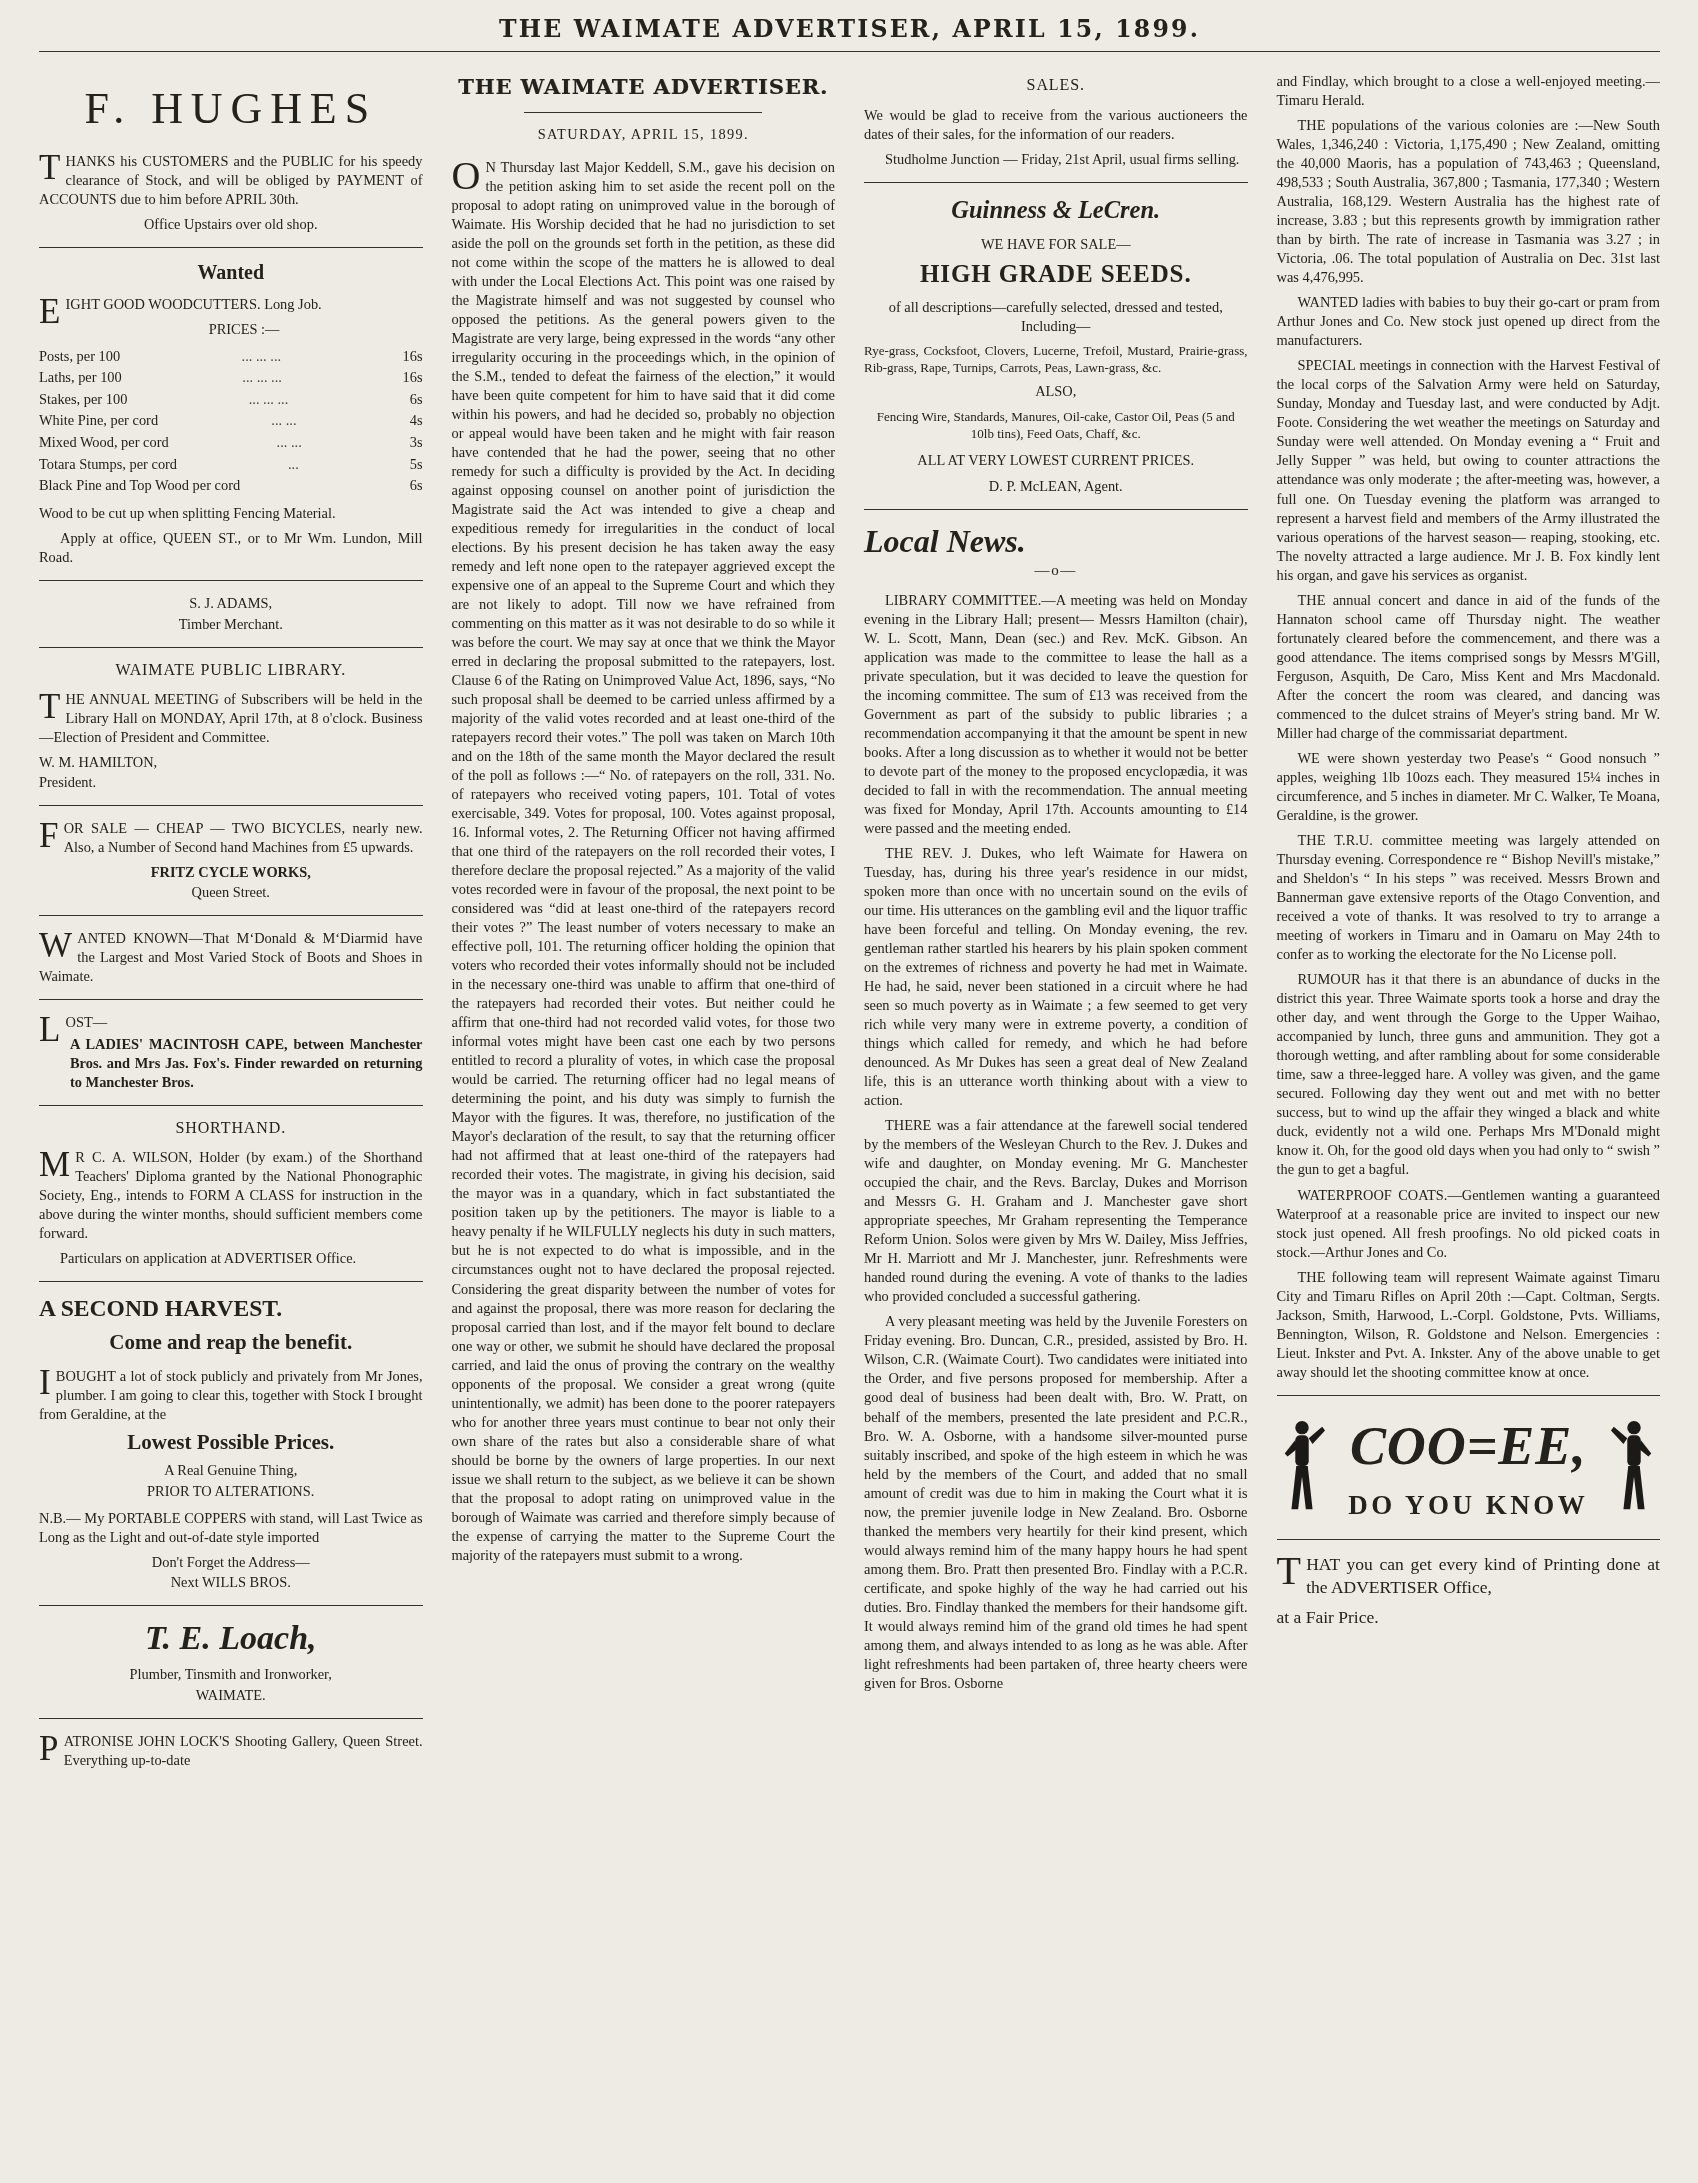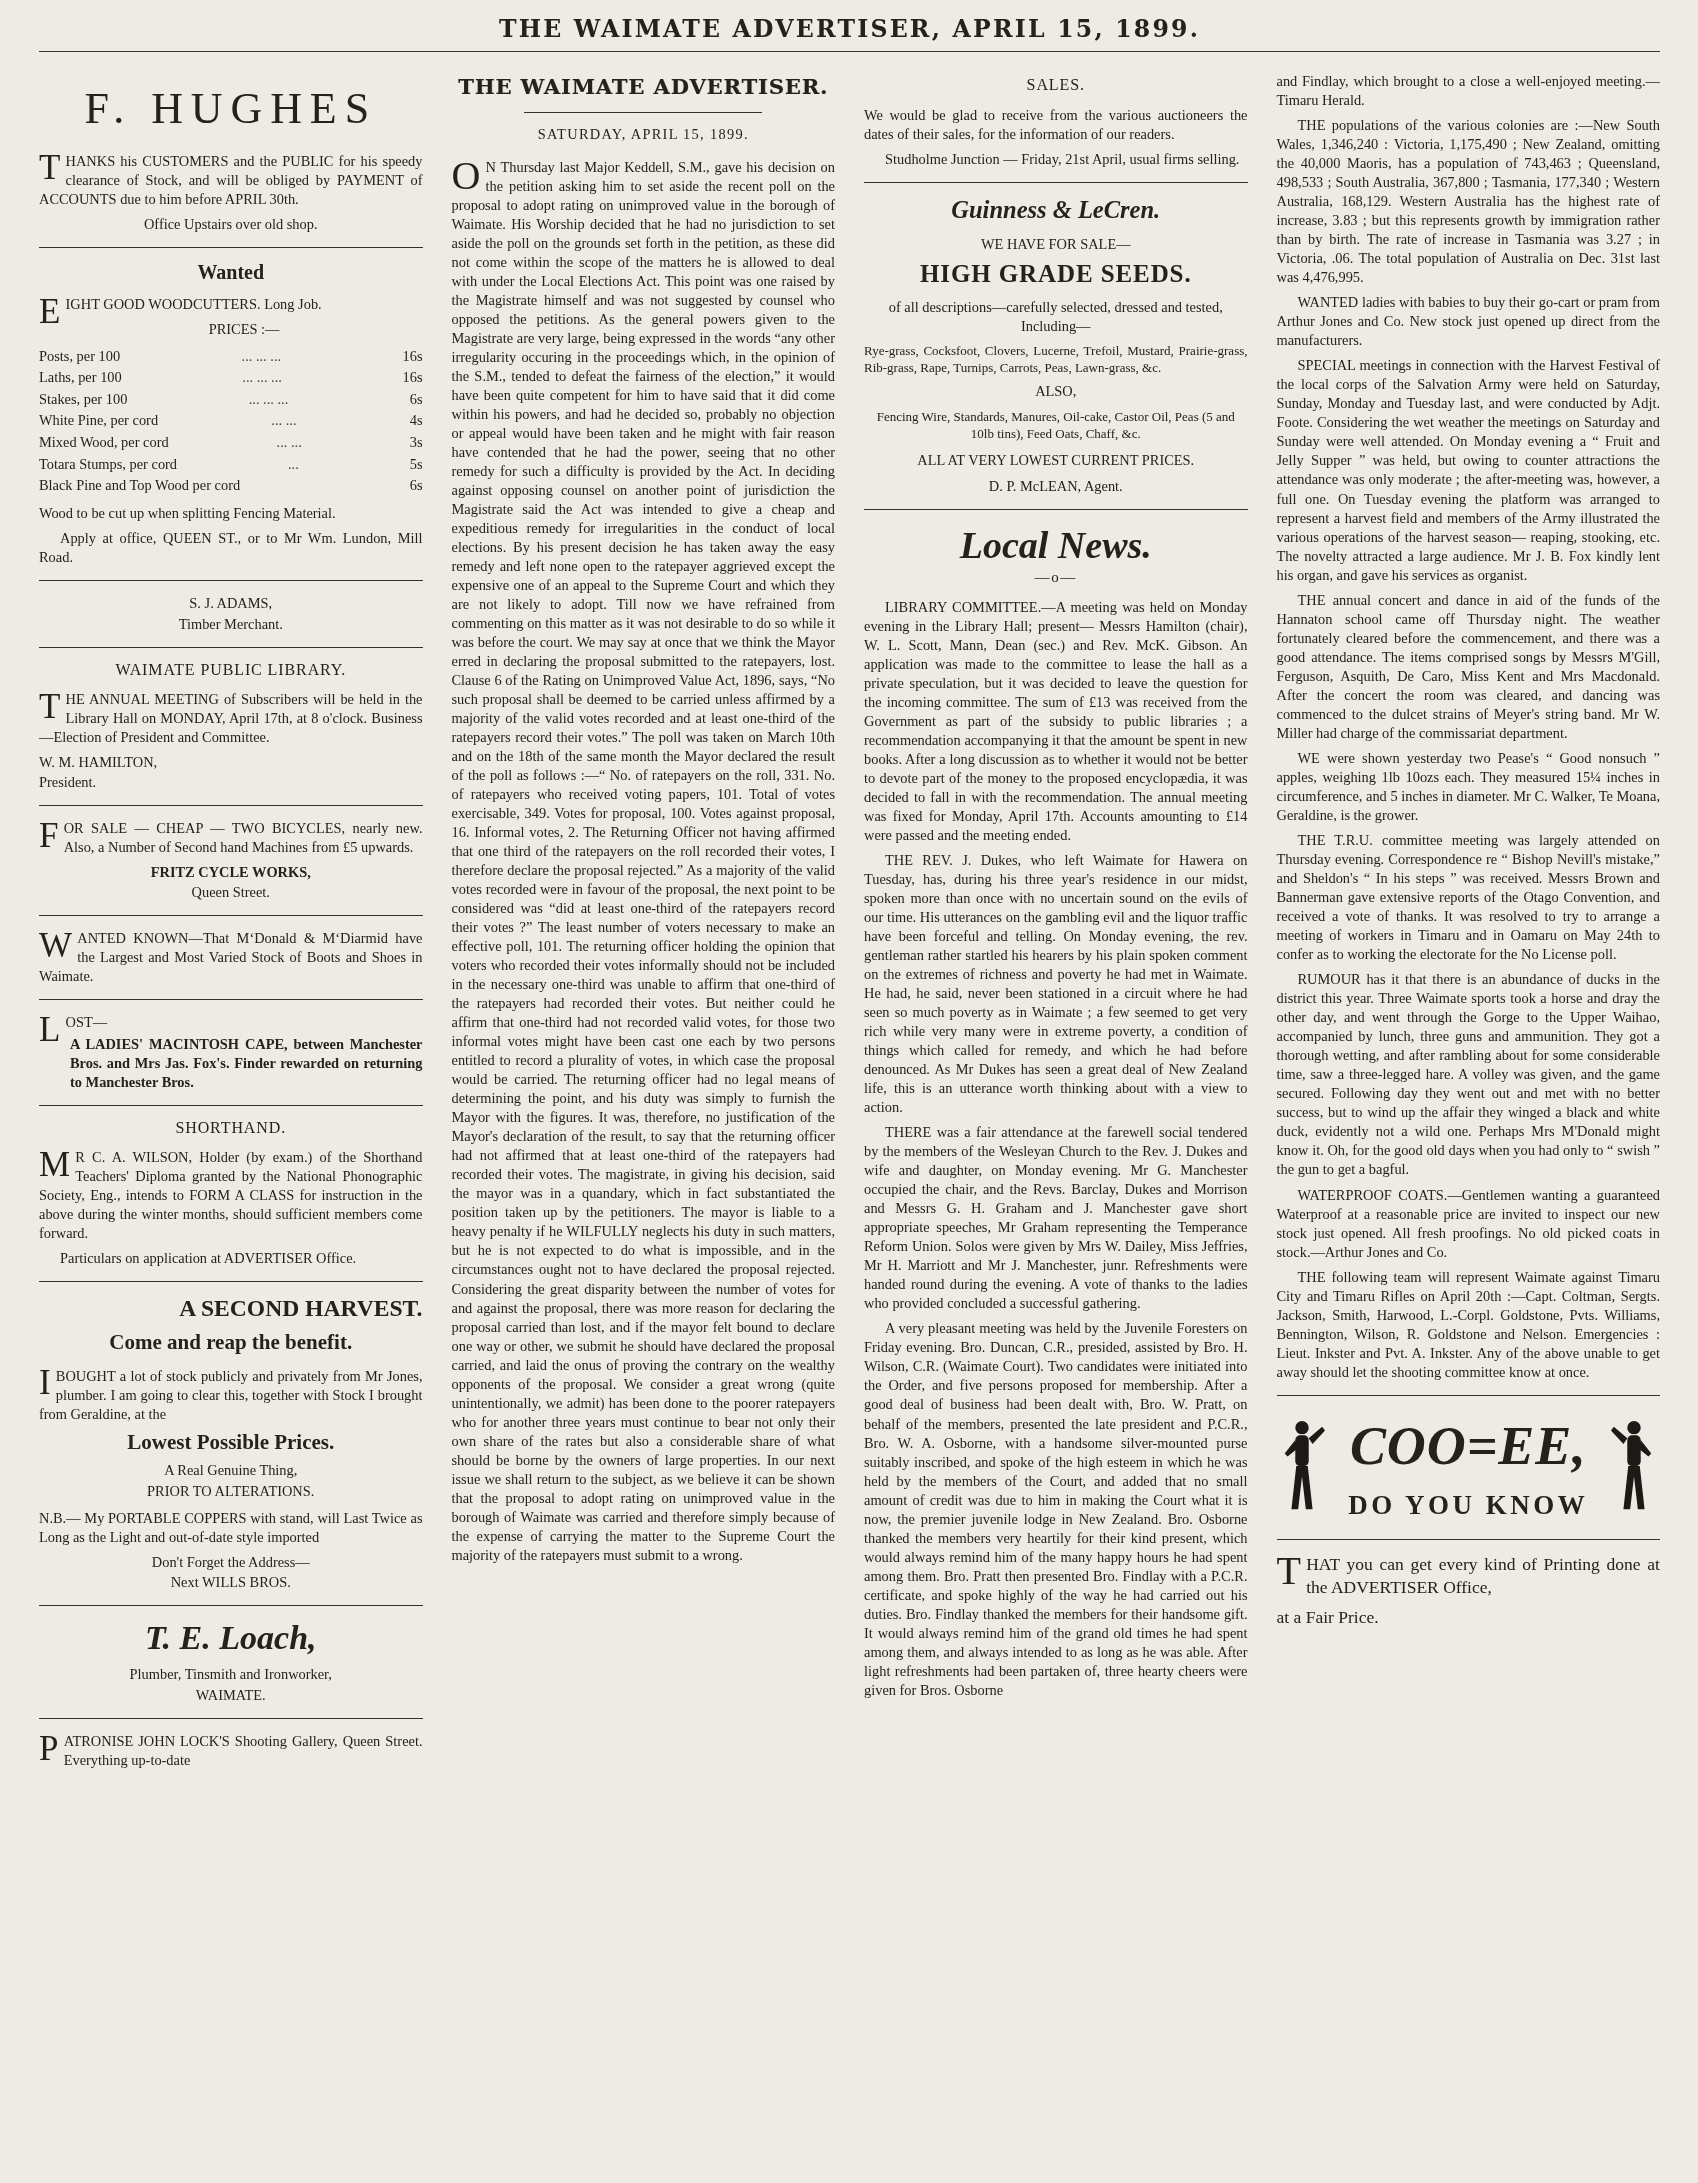--- a/index.html
+++ b/index.html
@@ -29,35 +29,35 @@
   .dropcap{float:left;font-size:35px;line-height:.82;padding:2.6px 5.2px 0 0;font-weight:normal;}
   .dropcap.big{font-size:40px;}
   
   .hughes-title{font-size:44px;letter-spacing:7.9px;text-align:center;margin:11.4px 0 17.5px;font-weight:normal;}
   .sub-head{font-size:20px;text-align:center;font-weight:bold;margin:2.6px 0 11.4px;}
   .caps-head{font-size:16px;text-align:center;letter-spacing:0.9px;font-weight:normal;margin:4.4px 0 11.4px;}
   .price-row{display:flex;align-items:baseline;font-size:14.4px;line-height:1.5;}
   .price-row .lbl{white-space:nowrap;}
   .price-row .dots{flex:1;overflow:hidden;white-space:nowrap;text-align:center;color:#4a473e;padding:0 4.4px;}
   .price-row .val{white-space:nowrap;}
-  .harvest-title{font-size:23.6px;font-weight:bold;text-align:right;margin:1.7px 0 7.9px;}
+  .harvest-title{font-size:23.6px;font-weight:bold;text-align:left;margin:1.7px 0 7.9px;}
   .harvest-sub{font-size:21px;font-weight:bold;text-align:center;margin:0 0 11.4px;}
   .big-bold-line{font-size:21px;font-weight:bold;text-align:center;margin:4.4px 0 6.1px;}
   .loach-name{font-size:34px;font-weight:bold;font-style:italic;text-align:center;margin:4.4px 0 7.9px;}
   
   .paper-title{
     text-align:center;font-size:21px;font-weight:bold;letter-spacing:0.9px;
     font-family:"DejaVu Serif",serif;margin:1.7px 0 7px;
     text-shadow:0.4px 0.4px 0 #8d897c;
   }
   .date-line{text-align:center;font-size:14.4px;letter-spacing:1.3px;margin:7.9px 0 15px;}
   
   .firm-title{font-size:24.5px;font-weight:bold;font-style:italic;text-align:center;margin:7px 0 11.4px;}
   .seeds-title{font-size:25px;font-weight:bold;text-align:center;letter-spacing:0.9px;margin:6.1px 0 9.6px;}
-  .local-news-title{font-size:38px;font-weight:bold;font-style:italic;text-align:center;margin:11.4px 0 2.6px;}
+  .local-news-title{font-size:32px;font-weight:bold;font-style:italic;text-align:left;margin:11.4px 0 2.6px;}
   .ornament{text-align:center;font-size:15px;letter-spacing:1.7px;margin:0 0 11.4px;}
   
   .cooee-box{display:flex;align-items:center;justify-content:space-between;margin:15px 0 8.7px;padding:4.4px 1.7px;}
   .cooee-text{flex:1;text-align:center;}
   .cooee-line1{font-size:54px;font-weight:bold;font-style:italic;letter-spacing:0.9px;}
   .cooee-line2{font-size:27px;font-weight:bold;letter-spacing:3.5px;margin-top:13px;}
   .figure-icon{flex:0 0 auto;}
   .printing p{font-size:17.5px;line-height:1.35;}
   .printing .tail{text-align:left;font-size:17.5px;margin-top:2.6px;}
 </style>

